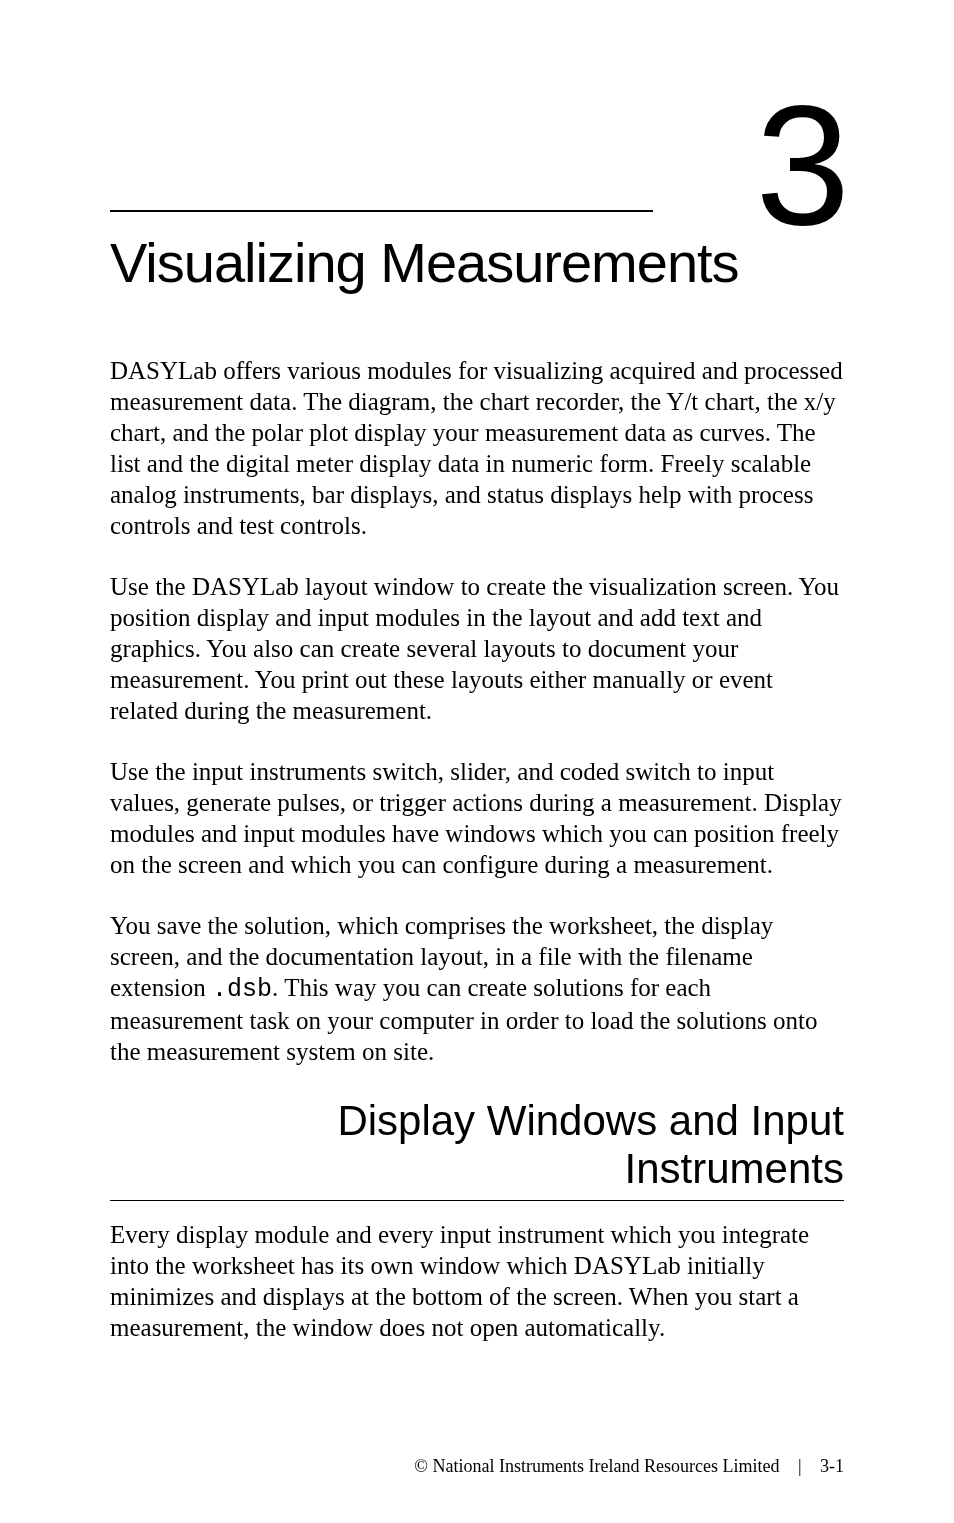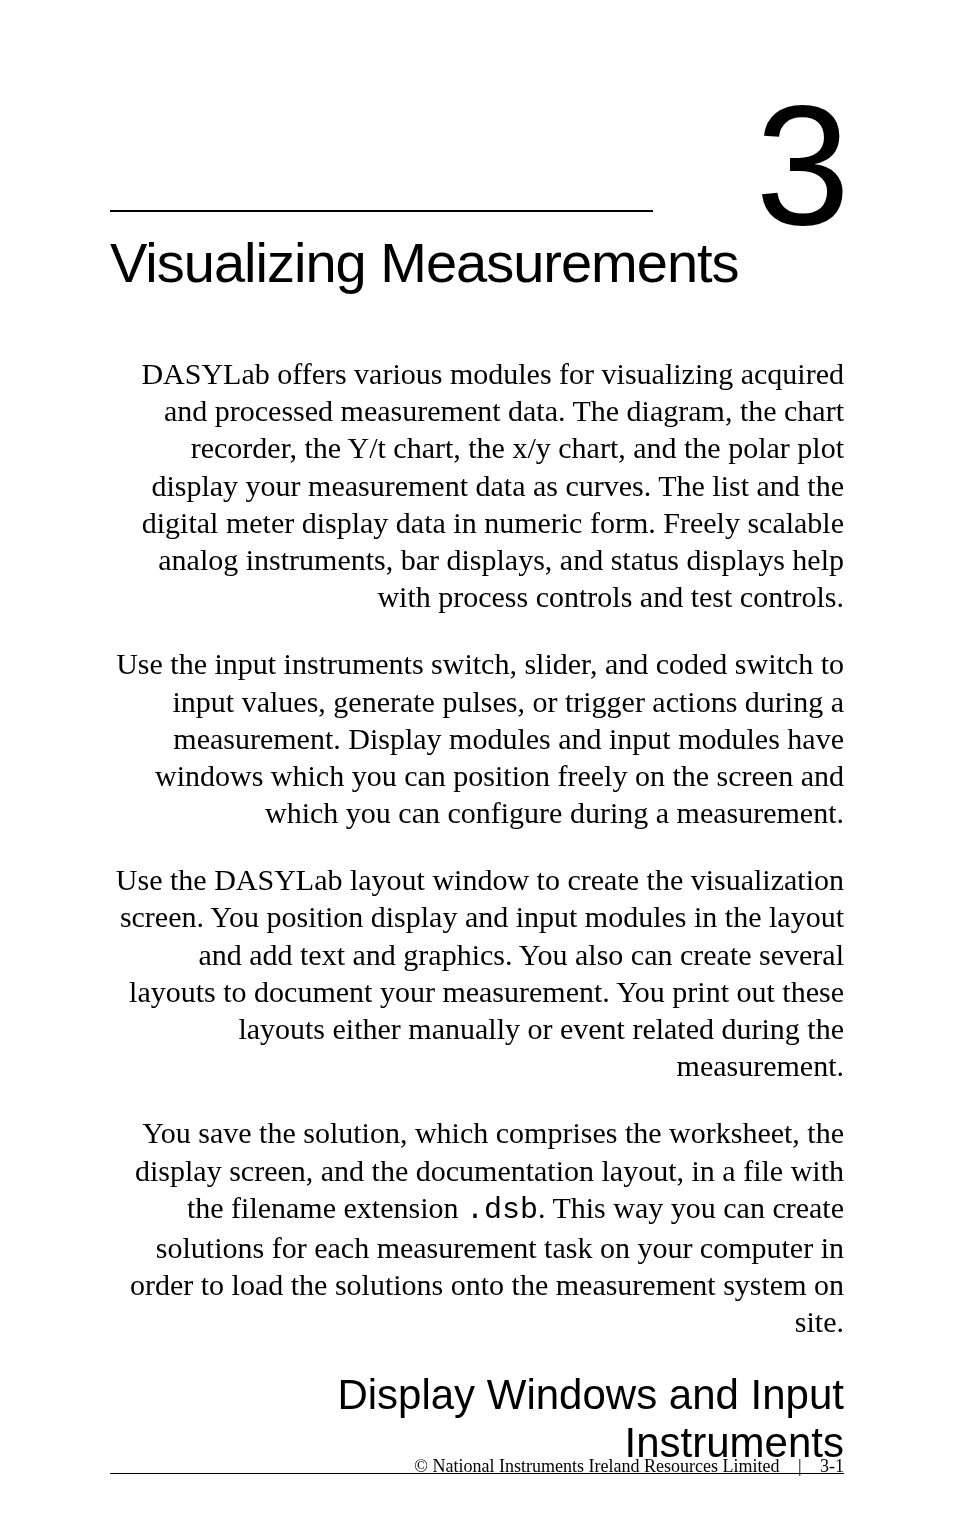--- a/index.html
+++ b/index.html
@@ -33,24 +33,24 @@
       margin-bottom: 18px;
     }
     .chapter-title {
       font-family: Helvetica, Arial, sans-serif;
       font-size: 56px;
       font-weight: 400;
       letter-spacing: -1px;
       margin-bottom: 60px;
     }
     .body-text {
-      font-size: 30px;
+      font-size: 25px;
       line-height: 1.24;
       margin-bottom: 30px;
-      text-align: right;
+      text-align: left;
     }
     .code {
       font-family: Liberation Mono, monospace;
     }
     .section-heading {
       font-family: Helvetica, Arial, sans-serif;
       font-size: 42px;
       font-weight: 400;
       line-height: 1.15;
       margin-top: 18px;
@@ -78,31 +78,32 @@
 <body>
 
 <div class="page">
 
   <div class="chapter-number">3</div>
   <hr class="title-rule">
   <h1 class="chapter-title">Visualizing Measurements</h1>
 
   <p class="body-text">DASYLab offers various modules for visualizing acquired and processed measurement data. The diagram, the chart recorder, the Y/t chart, the x/y chart, and the polar plot display your measurement data as curves.  The list and the digital meter display data in numeric form. Freely scalable analog instruments, bar displays, and status displays help with process controls and test controls.</p>
 
+  <p class="body-text">Use the DASYLab layout window to create the visualization screen. You position display and input modules in the layout and add text and graphics. You also can create several layouts to document your measurement. You print out these layouts either manually or event related during the measurement.</p>
+
   <p class="body-text">Use the input instruments switch, slider, and coded switch to input values, generate pulses, or trigger actions during a measurement. Display modules and input modules have windows which you can position freely on the screen and which you can configure during a measurement.</p>
-
-  <p class="body-text">Use the DASYLab layout window to create the visualization screen. You position display and input modules in the layout and add text and graphics. You also can create several layouts to document your measurement. You print out these layouts either manually or event related during the measurement.</p>
 
   <p class="body-text">
     <span>You save the solution, which comprises the worksheet, the display screen, and the documentation layout, in a file with the filename extension </span><span class="code">.dsb</span><span>. This way you can create solutions for each measurement task on your computer in order to load the solutions onto the measurement system on site.</span>
   </p>
 
   <h2 class="section-heading">Display Windows and Input Instruments</h2>
   <hr class="section-rule">
 
+  <p class="body-text">Every display module and every input instrument which you integrate into the worksheet has its own window which DASYLab initially minimizes and displays at the bottom of the screen. When you start a measurement, the window does not open automatically.</p>
 
   <div class="footer">
     <span>© National Instruments Ireland Resources Limited</span>
     <span class="sep">|</span>
     <span>3-1</span>
   </div>
 
 </div>
 
 </body></html>

